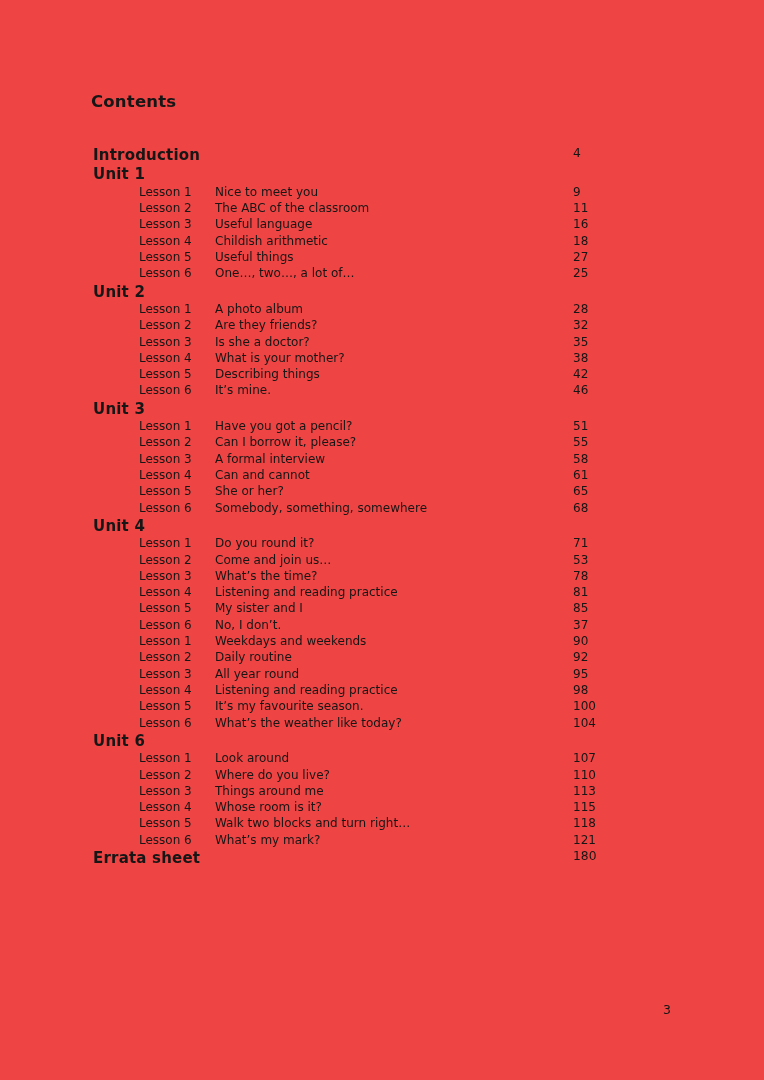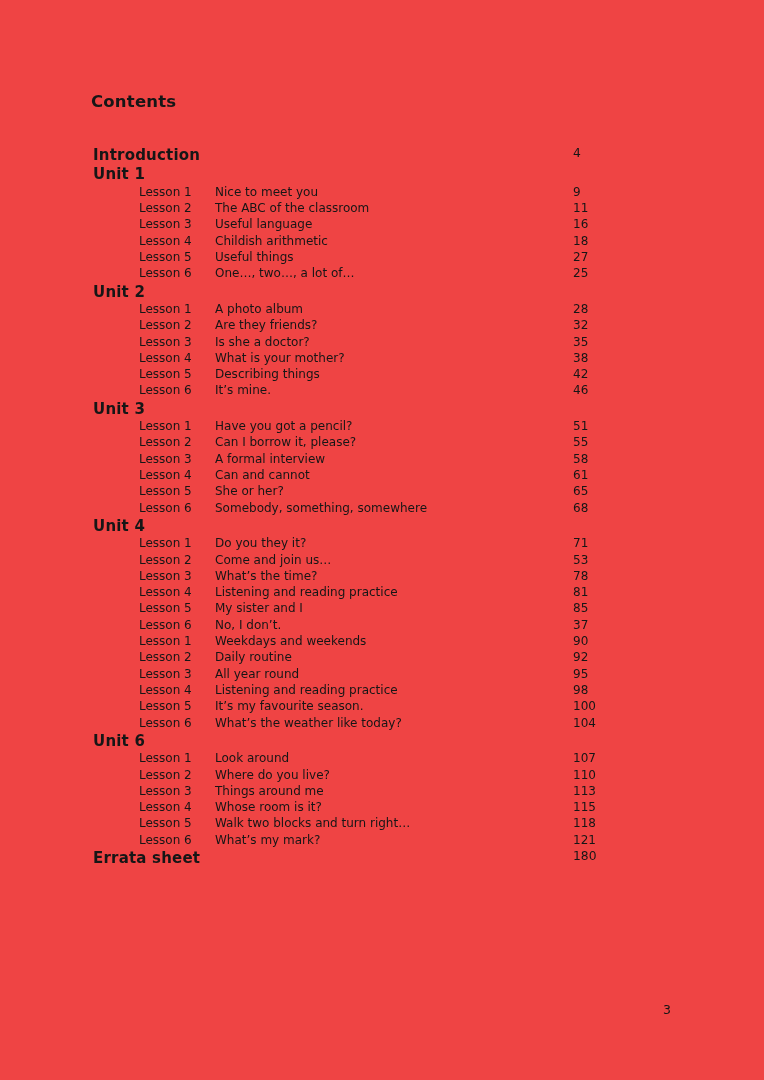--- a/index.html
+++ b/index.html
@@ -130,21 +130,21 @@
         <span class="page-num">65</span>
       </div>
       <div class="row lesson-row">
         <span class="lesson-num">Lesson 6</span>
         <span class="lesson-title">Somebody, something, somewhere</span>
         <span class="page-num">68</span>
       </div>
       <div class="row heading-row"><span class="heading-label">Unit 4</span></div>
       <div class="row lesson-row">
         <span class="lesson-num">Lesson 1</span>
-        <span class="lesson-title">Do you they it?</span>
+        <span class="lesson-title">Do you round it?</span>
         <span class="page-num">71</span>
       </div>
       <div class="row lesson-row">
         <span class="lesson-num">Lesson 2</span>
         <span class="lesson-title">Come and join us…</span>
         <span class="page-num">53</span>
       </div>
       <div class="row lesson-row">
         <span class="lesson-num">Lesson 3</span>
         <span class="lesson-title">What’s the time?</span>

